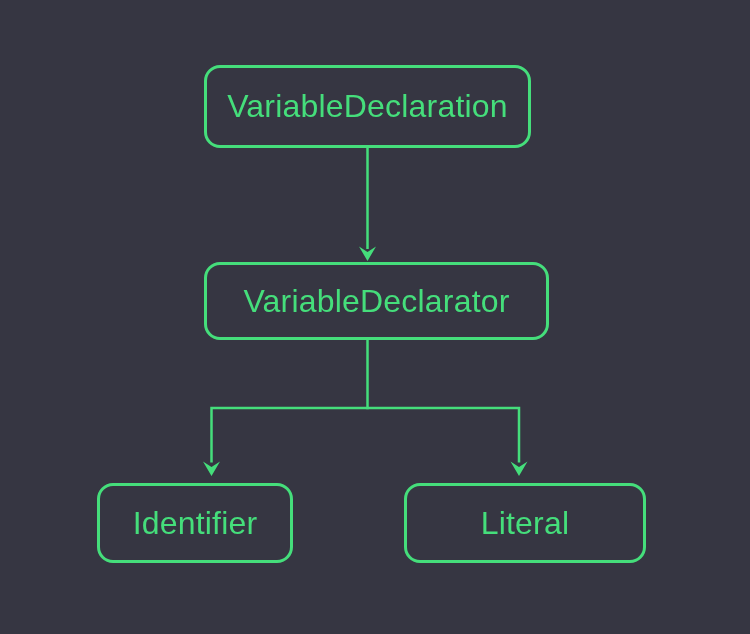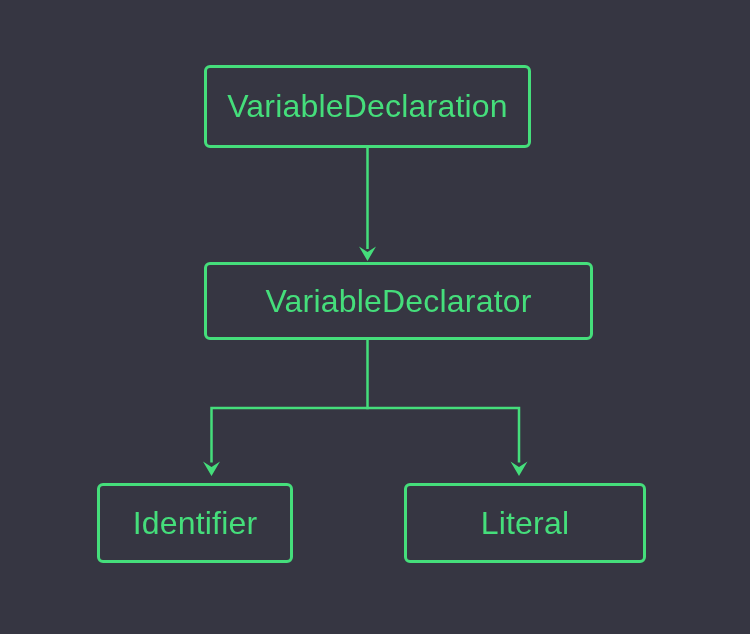--- a/index.html
+++ b/index.html
@@ -29,33 +29,33 @@
     fill: none;
   }
   .arrowhead {
     fill: var(--accent, #45de7b);
     stroke: none;
   }
   .node {
     position: absolute;
     box-sizing: border-box;
     border: 3px solid var(--accent, #45de7b);
-    border-radius: 6px;
+    border-radius: 16px;
     background: transparent;
     color: var(--accent, #45de7b);
     display: flex;
     align-items: center;
     justify-content: center;
     font-size: 32px;
     font-weight: 400;
     letter-spacing: 0.2px;
     white-space: nowrap;
   }
   .node-variable-declaration { left: 204px; top: 65px;  width: 327px; height: 83px; }
-  .node-variable-declarator  { left: 204px; top: 262px; width: 389px; height: 78px; }
+  .node-variable-declarator  { left: 204px; top: 262px; width: 345px; height: 78px; }
   .node-identifier           { left: 97px;  top: 483px; width: 196px; height: 80px; }
   .node-literal              { left: 404px; top: 483px; width: 242px; height: 80px; }
 </style>
 </head>
 <body>
 
 <div class="canvas" style="--bg: #363642; --accent: #45de7b;">
 
   <svg class="edges-layer" viewBox="0 0 750 634" xmlns="http://www.w3.org/2000/svg">
 

